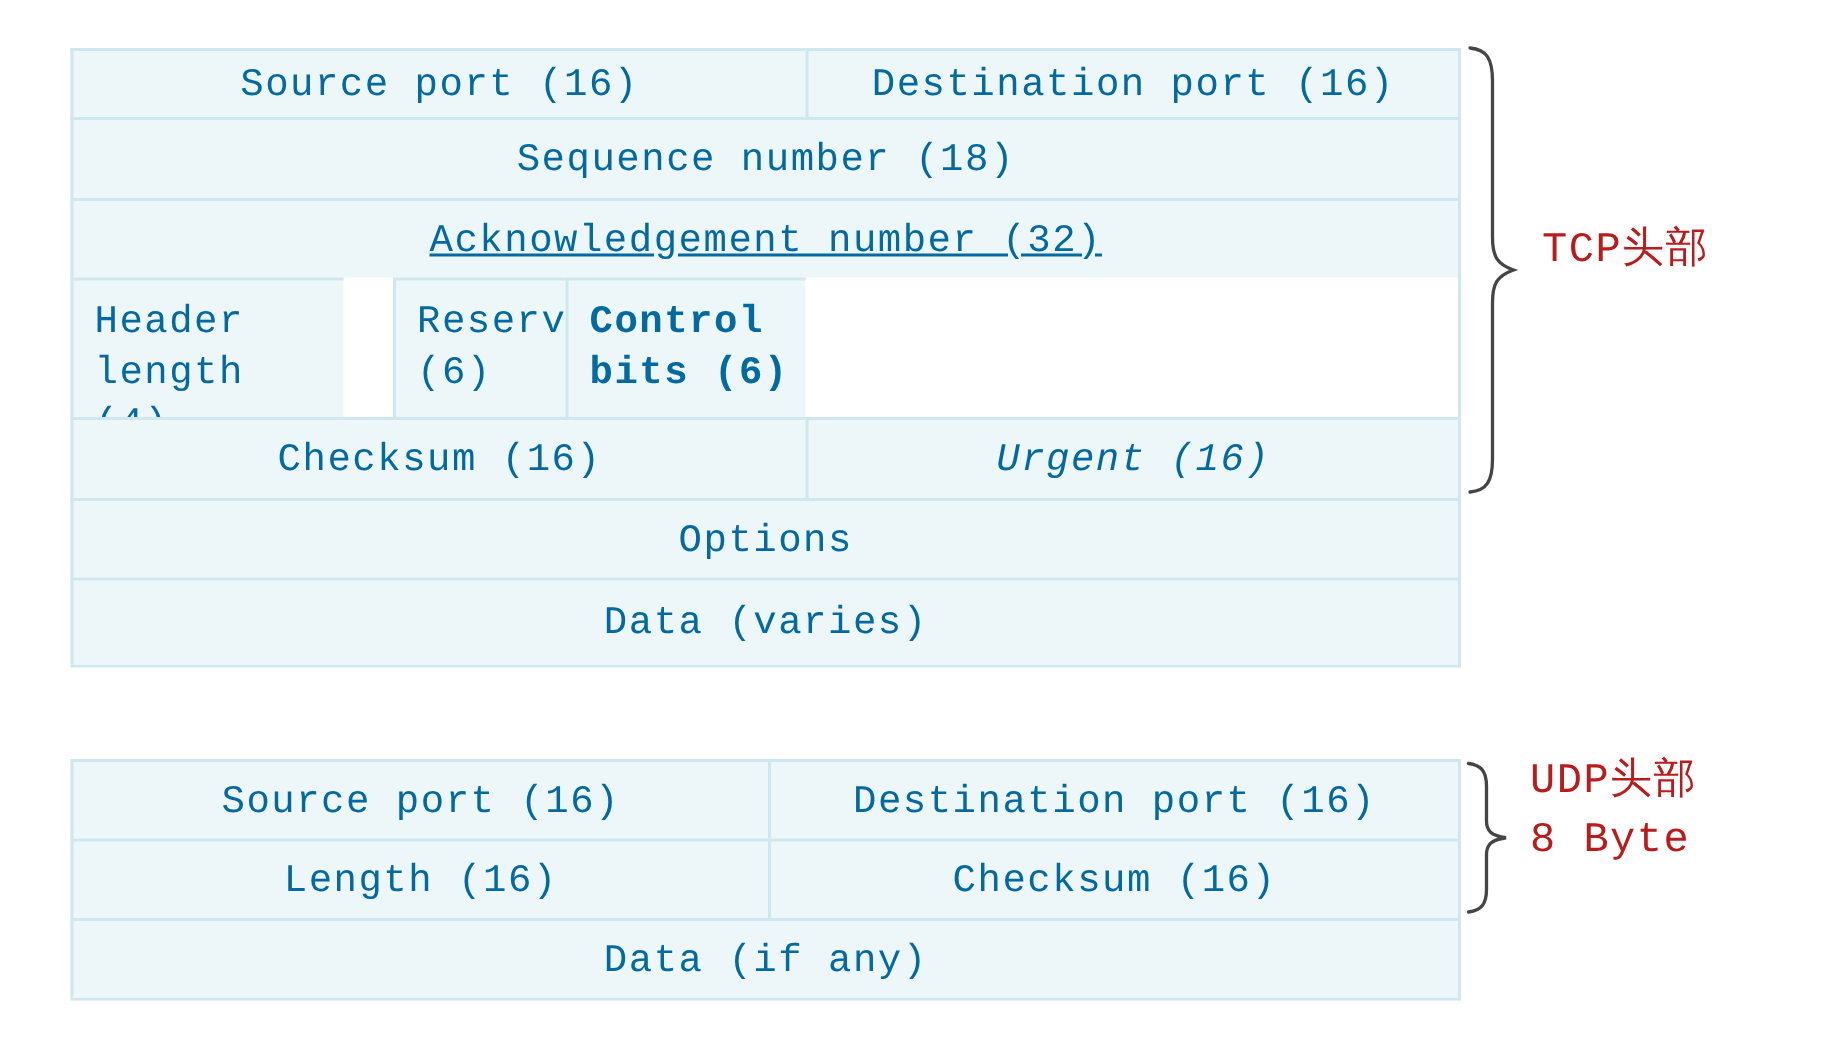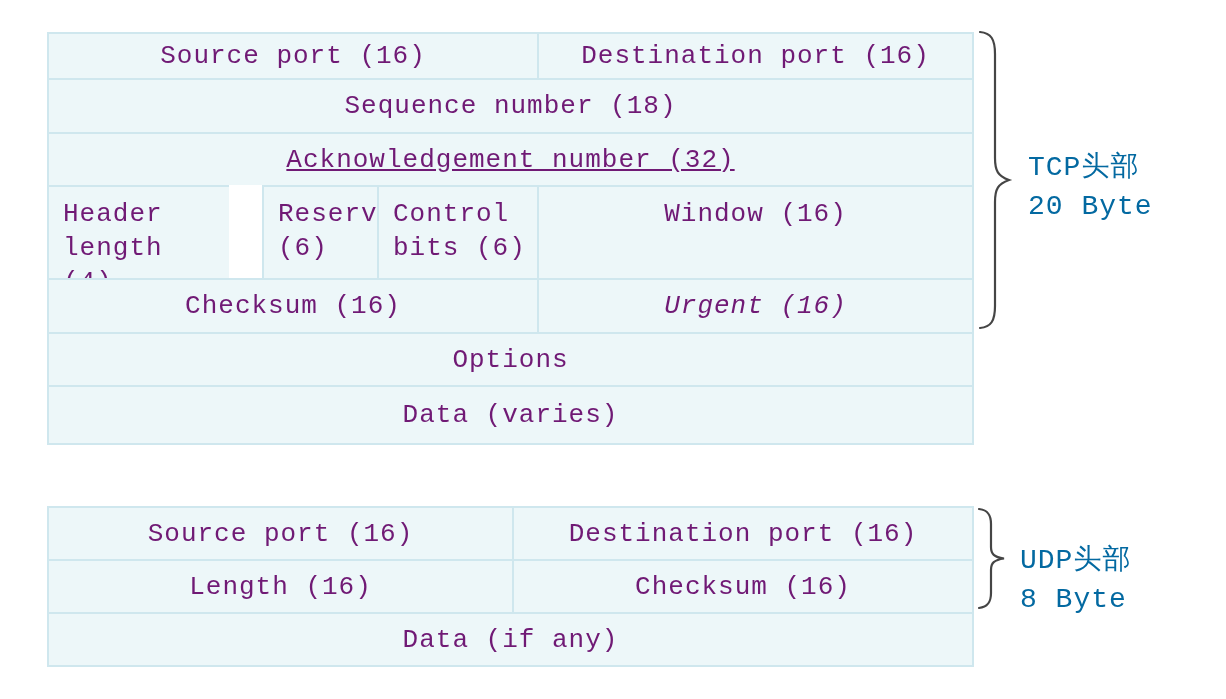--- a/index.html
+++ b/index.html
@@ -44,21 +44,21 @@
     border-left: 2px solid var(--border-c);
     border-top: 2px solid var(--border-c);
     box-sizing: border-box;
     display: flex;
     align-items: center;
     justify-content: center;
     font-size: 26px;
     letter-spacing: 1px;
     line-height: 34px;
     white-space: nowrap;
-    color: #701a75;
+    color: #0369a1;
   }
   .cell.wrap {
     white-space: normal;
     align-items: flex-start;
     justify-content: flex-start;
     text-align: left;
     padding: 10px 6px 0 14px;
   }
   .cell.top-center {
     align-items: flex-start;
@@ -71,69 +71,67 @@
     fill: none;
     stroke: #454545;
     stroke-width: 2.2px;
     stroke-linecap: round;
   }
   .side-label {
     position: absolute;
     font-size: 28px;
     letter-spacing: 1px;
     line-height: 39px;
-    color: #0369a1;
+    color: #b91c1c;
     white-space: nowrap;
   }
 </style>
 </head>
 <body>
 
 <div class="stage" style="--cell-bg:#edf7f9; --border-c:#cfe7ee;">
 
   <div class="hdr-table" id="tcp-table">
     <div class="cell" style="grid-column:1/4; grid-row:1;">Source port (16)</div>
     <div class="cell" style="grid-column:4; grid-row:1;">Destination port (16)</div>
 
     <div class="cell" style="grid-column:1/5; grid-row:2;">Sequence number (18)</div>
 
     <div class="cell" style="grid-column:1/5; grid-row:3;text-decoration:underline;">Acknowledgement number (32)</div>
 
     <div class="cell wrap" style="grid-column:1; grid-row:4;">Header length (4)</div>
     <div class="cell wrap" style="grid-column:2; grid-row:4;margin-left:33px;">Reserved (6)</div>
-    <div class="cell wrap" style="grid-column:3; grid-row:4;">Control bits (6)</div>
-    <div class="cell top-center" style="grid-column:4; grid-row:4;">Window (16)</div>
+    <div class="cell wrap" style="grid-column:3; grid-row:4;font-weight:bold;">Control bits (6)</div>
 
     <div class="cell" style="grid-column:1/4; grid-row:5;">Checksum (16)</div>
     <div class="cell" style="grid-column:4; grid-row:5;font-style:italic;">Urgent (16)</div>
 
     <div class="cell" style="grid-column:1/5; grid-row:6;">Options</div>
 
     <div class="cell" style="grid-column:1/5; grid-row:7;">Data (varies)</div>
   </div>
 
   <svg class="brace" style="left:977px; top:30px;" width="36" height="300" viewBox="0 0 36 300">
     <path d="M 3,2 C 14,3 18,9 18,24 L 18,128 C 18,141 21,146 32,150 C 21,154 18,159 18,172 L 18,276 C 18,291 14,297 3,298"></path>
   </svg>
   <div class="side-label" style="left:1028px; top:148px;">
     <div>TCP头部</div>
-    <div>20 Byte</div>
   </div>
 
   <div class="hdr-table" id="udp-table">
     <div class="cell" style="grid-column:1; grid-row:1;">Source port (16)</div>
     <div class="cell" style="grid-column:2; grid-row:1;">Destination port (16)</div>
 
     <div class="cell" style="grid-column:1; grid-row:2;">Length (16)</div>
     <div class="cell" style="grid-column:2; grid-row:2;">Checksum (16)</div>
 
     <div class="cell" style="grid-column:1/3; grid-row:3;">Data (if any)</div>
   </div>
 
   <svg class="brace" style="left:976px; top:507px;" width="32" height="103" viewBox="0 0 32 103">
     <path d="M 3,2 C 12,3 15,8 15,17 L 15,40 C 15,47 18,50 28,51.5 C 18,53 15,56 15,63 L 15,86 C 15,95 12,100 3,101"></path>
   </svg>
-  <div class="side-label" style="left:1020px; top:541px;">
+  <div class="side-label" style="left:1020px; top:502px;">
     <div>UDP头部</div>
     <div>8 Byte</div>
   </div>
 
 </div>
 
 </body></html>

